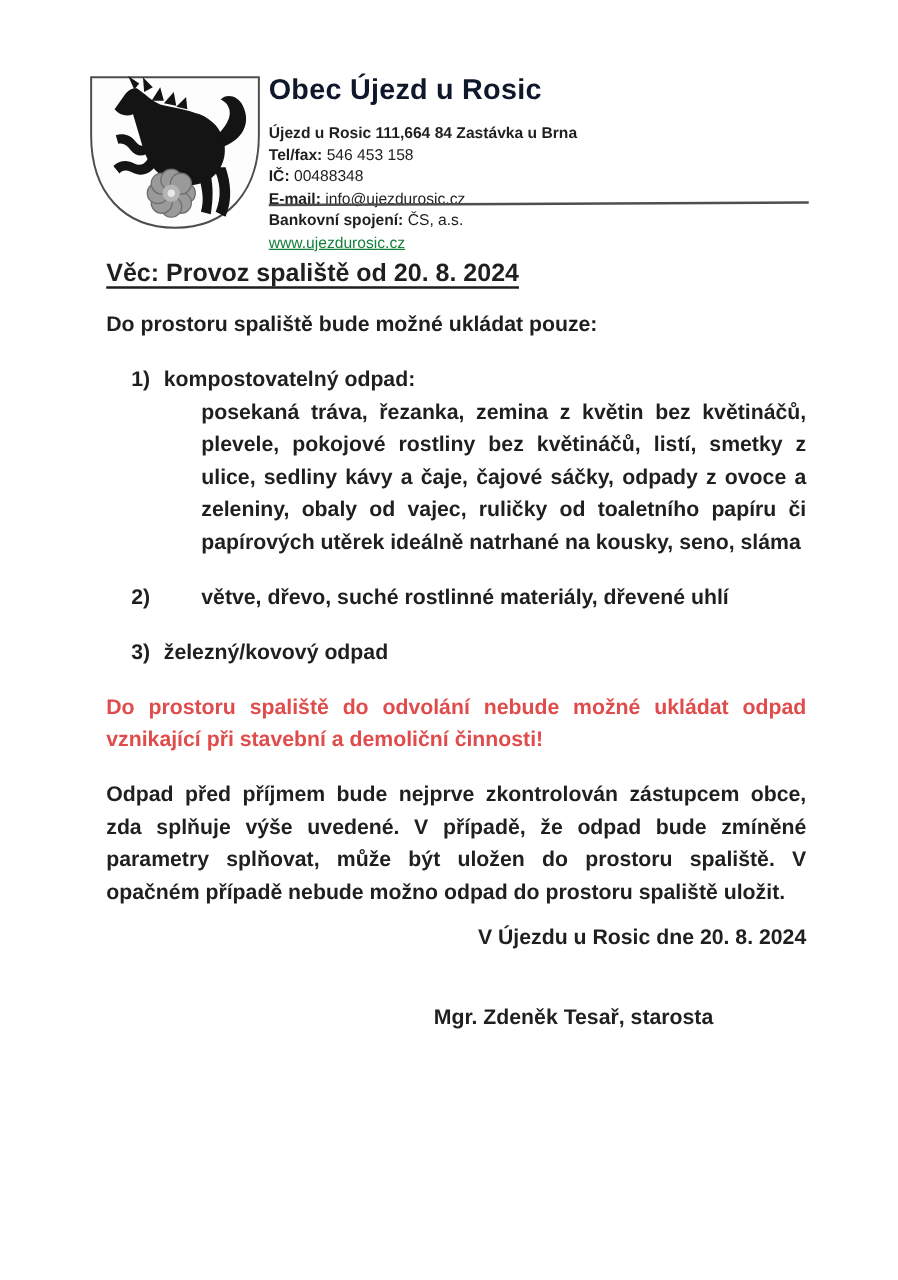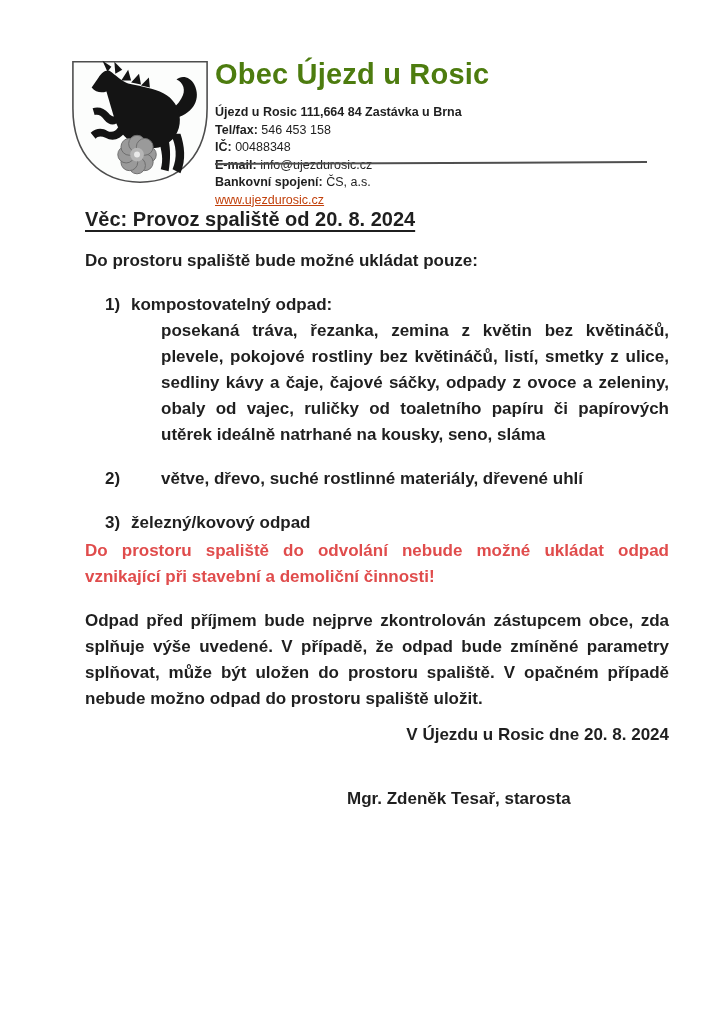--- a/index.html
+++ b/index.html
@@ -22,46 +22,46 @@
   
   .header { position: relative; height: 190px; }
   .crest {
     position: absolute;
     left: 66px; top: 56px;
     width: 148px; height: 132px;
   }
   .crest svg { width: 100%; height: 100%; }
   .header-text { position: absolute; left: 215px; top: 58px; right: 68px; }
   .org-name {
-    font-size: 29px;
+    font-size: 23px;
     font-weight: 700;
-    color: #4d7c0f;
+    color: #0f172a;
     letter-spacing: 0.2px;
   }
   .contact-row { display: flex; margin-top: 13px; font-size: 12.5px; line-height: 17.5px; flex-direction: column; }
   .contact-left { width: 250px; }
   .contact-right { flex: 1; }
   .b { font-weight: 700; }
   .contact-line { white-space: nowrap; }
   .website-link {
-    color: #c2410c;
+    color: #15803d;
     text-decoration: underline;
     cursor: pointer;
   }
   .divider {
     position: absolute;
     left: 215px; top: 162px;
     width: 432px;
     border-top: 2px solid #4f4f4f;
     transform: rotate(-0.25deg);
   }
 
   
   .content {
-    padding: 0 49px 0 85px;
+    padding: 0 73px 0 85px;
     font-size: 17px;
     font-weight: 700;
     line-height: 26px;
     color: #1f1f1f;
   }
   .subject {
     margin-top: 16px;
     font-size: 20px;
     line-height: 26px;
     font-weight: 700;
@@ -74,21 +74,21 @@
   .intro   { margin-top: 24px; }
   .allowed { margin-top: 14px; }
 
   .list-item { display: flex; margin-top: 18px; }
   .list-item.first { margin-top: 18px; }
   .li-num { width: 26px; margin-left: 20px; flex: none; }
   .li-body { flex: 1; }
   .li-detail { margin-left: 30px; text-align: justify; }
 
   .warning {
-    margin-top: 2px;
+    margin-top: 18px;
     color: #e04c4c;
     text-align: justify;
   }
   .control { margin-top: 18px; }
   .date-place { margin-top: 10px; text-align: right; }
   .signature { margin-top: 38px; margin-left: 262px; }
 </style>
 </head>
 <body>
 

